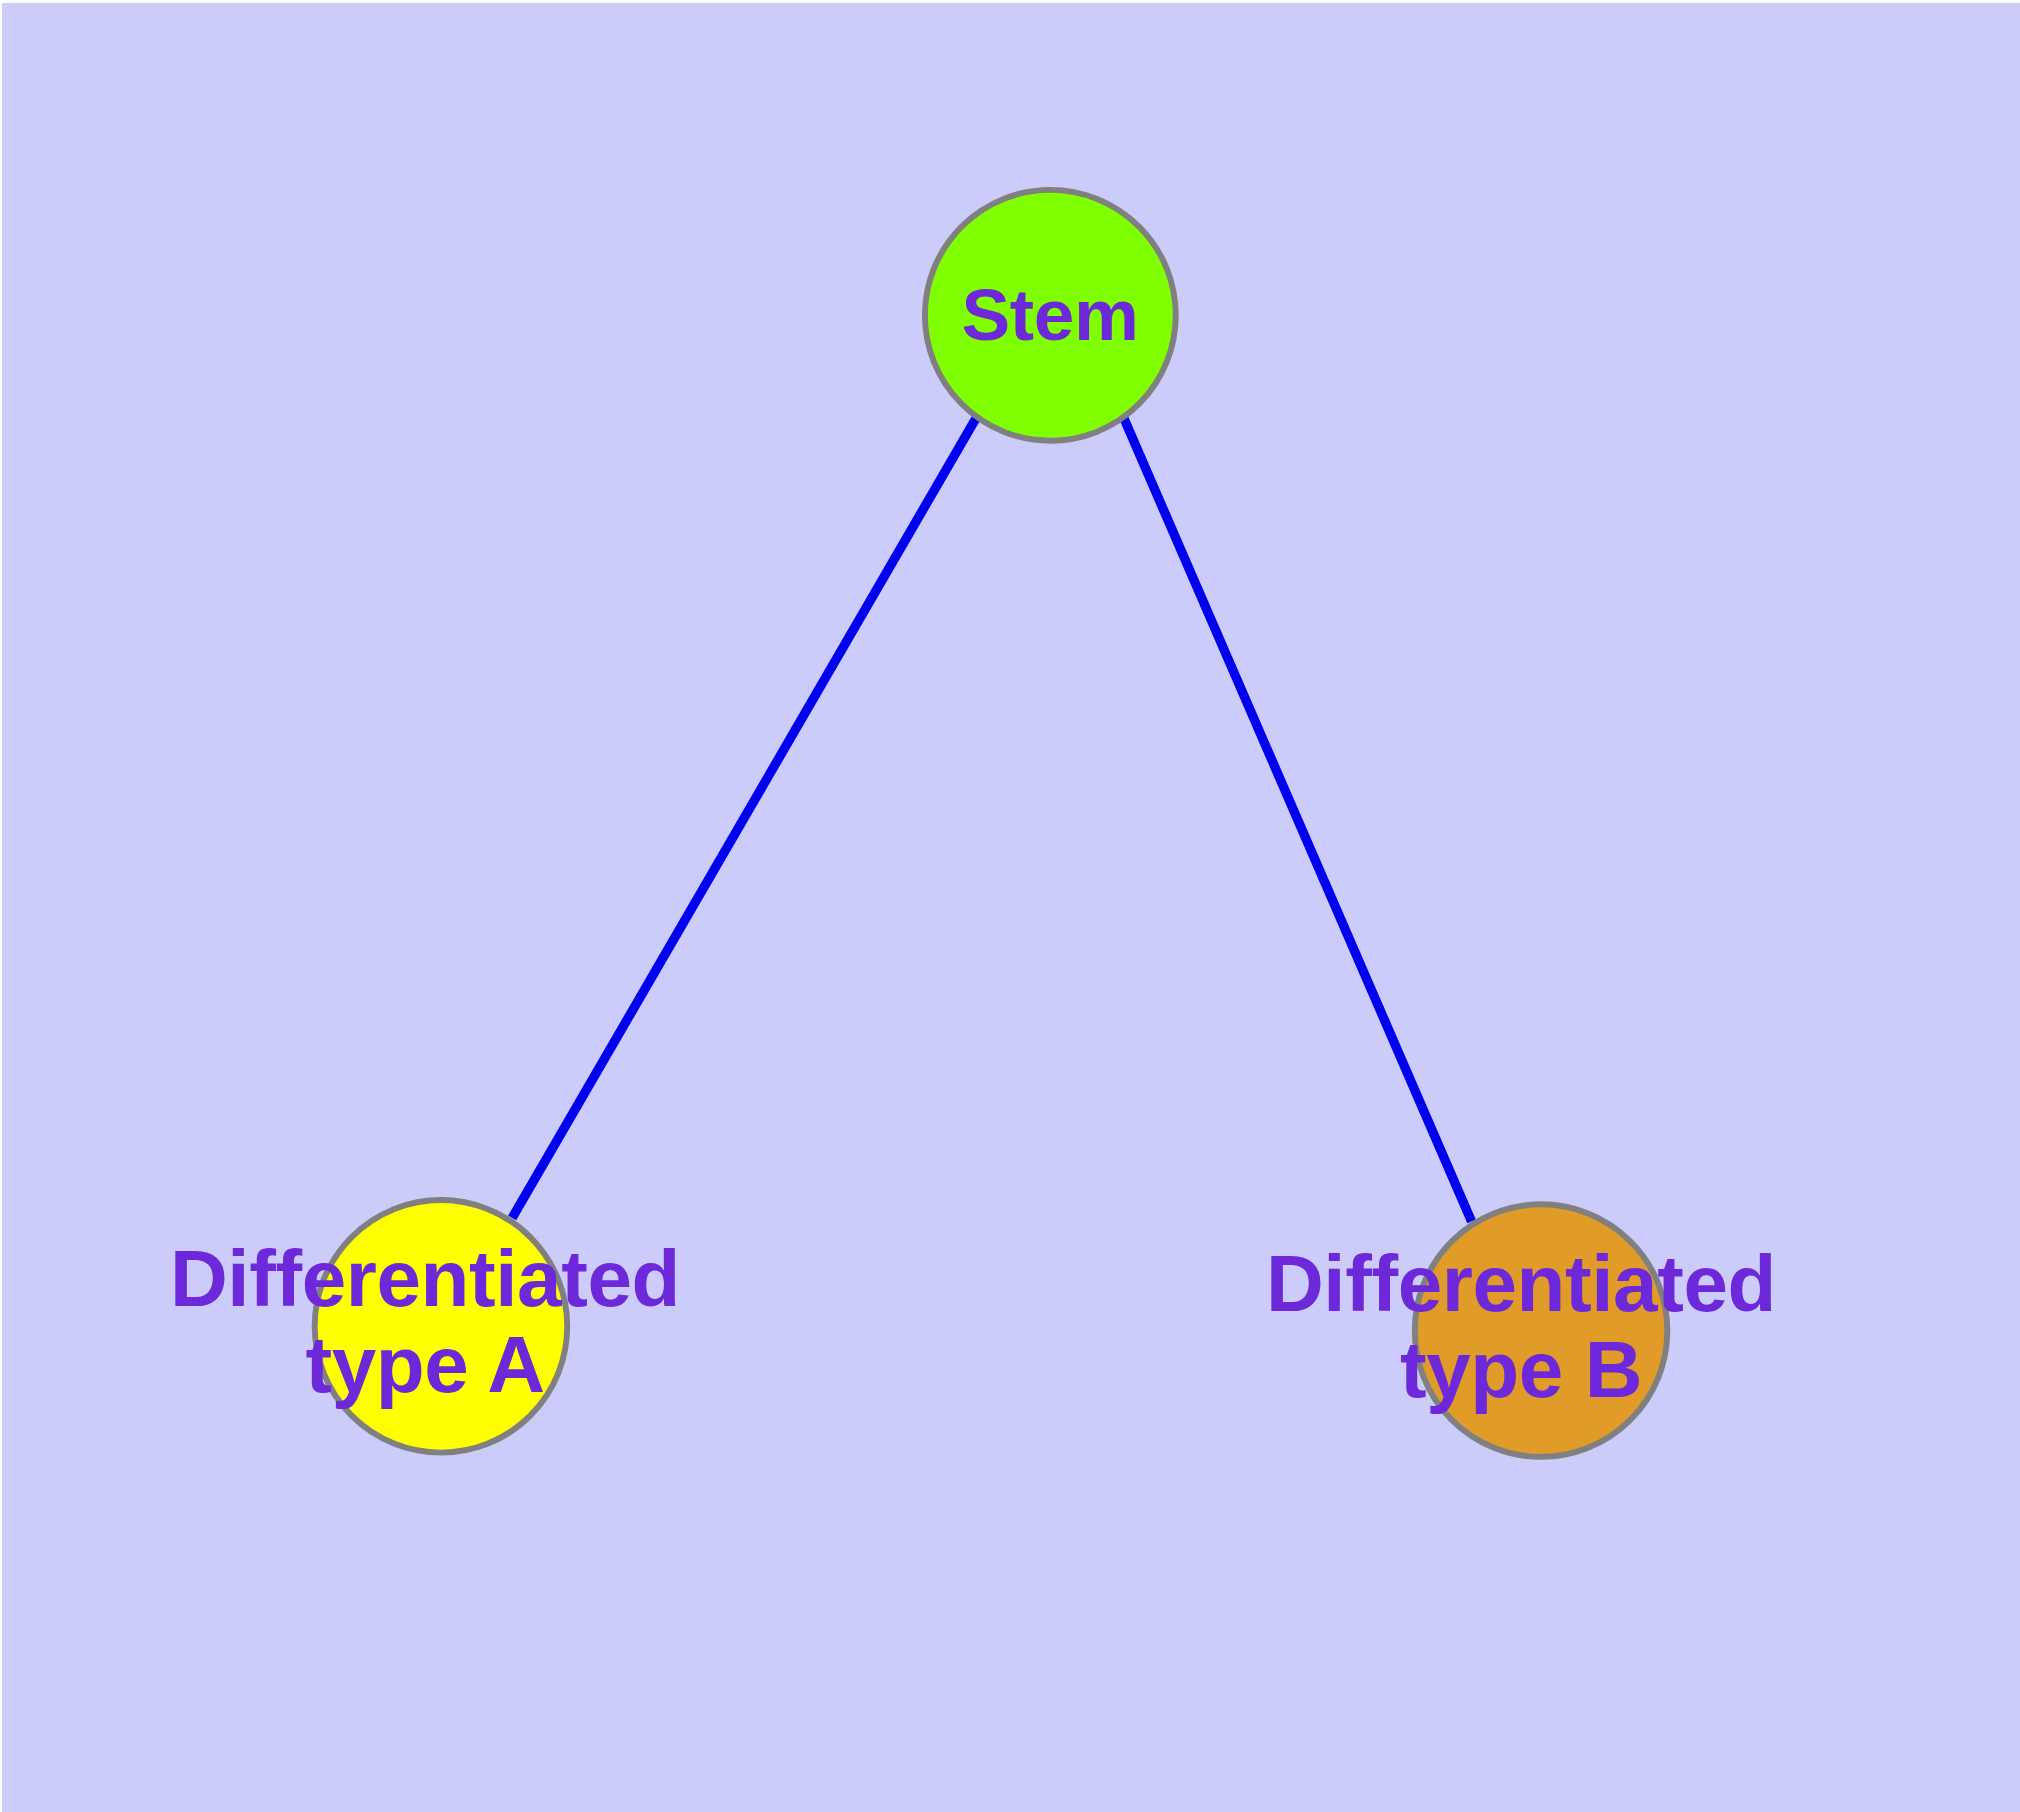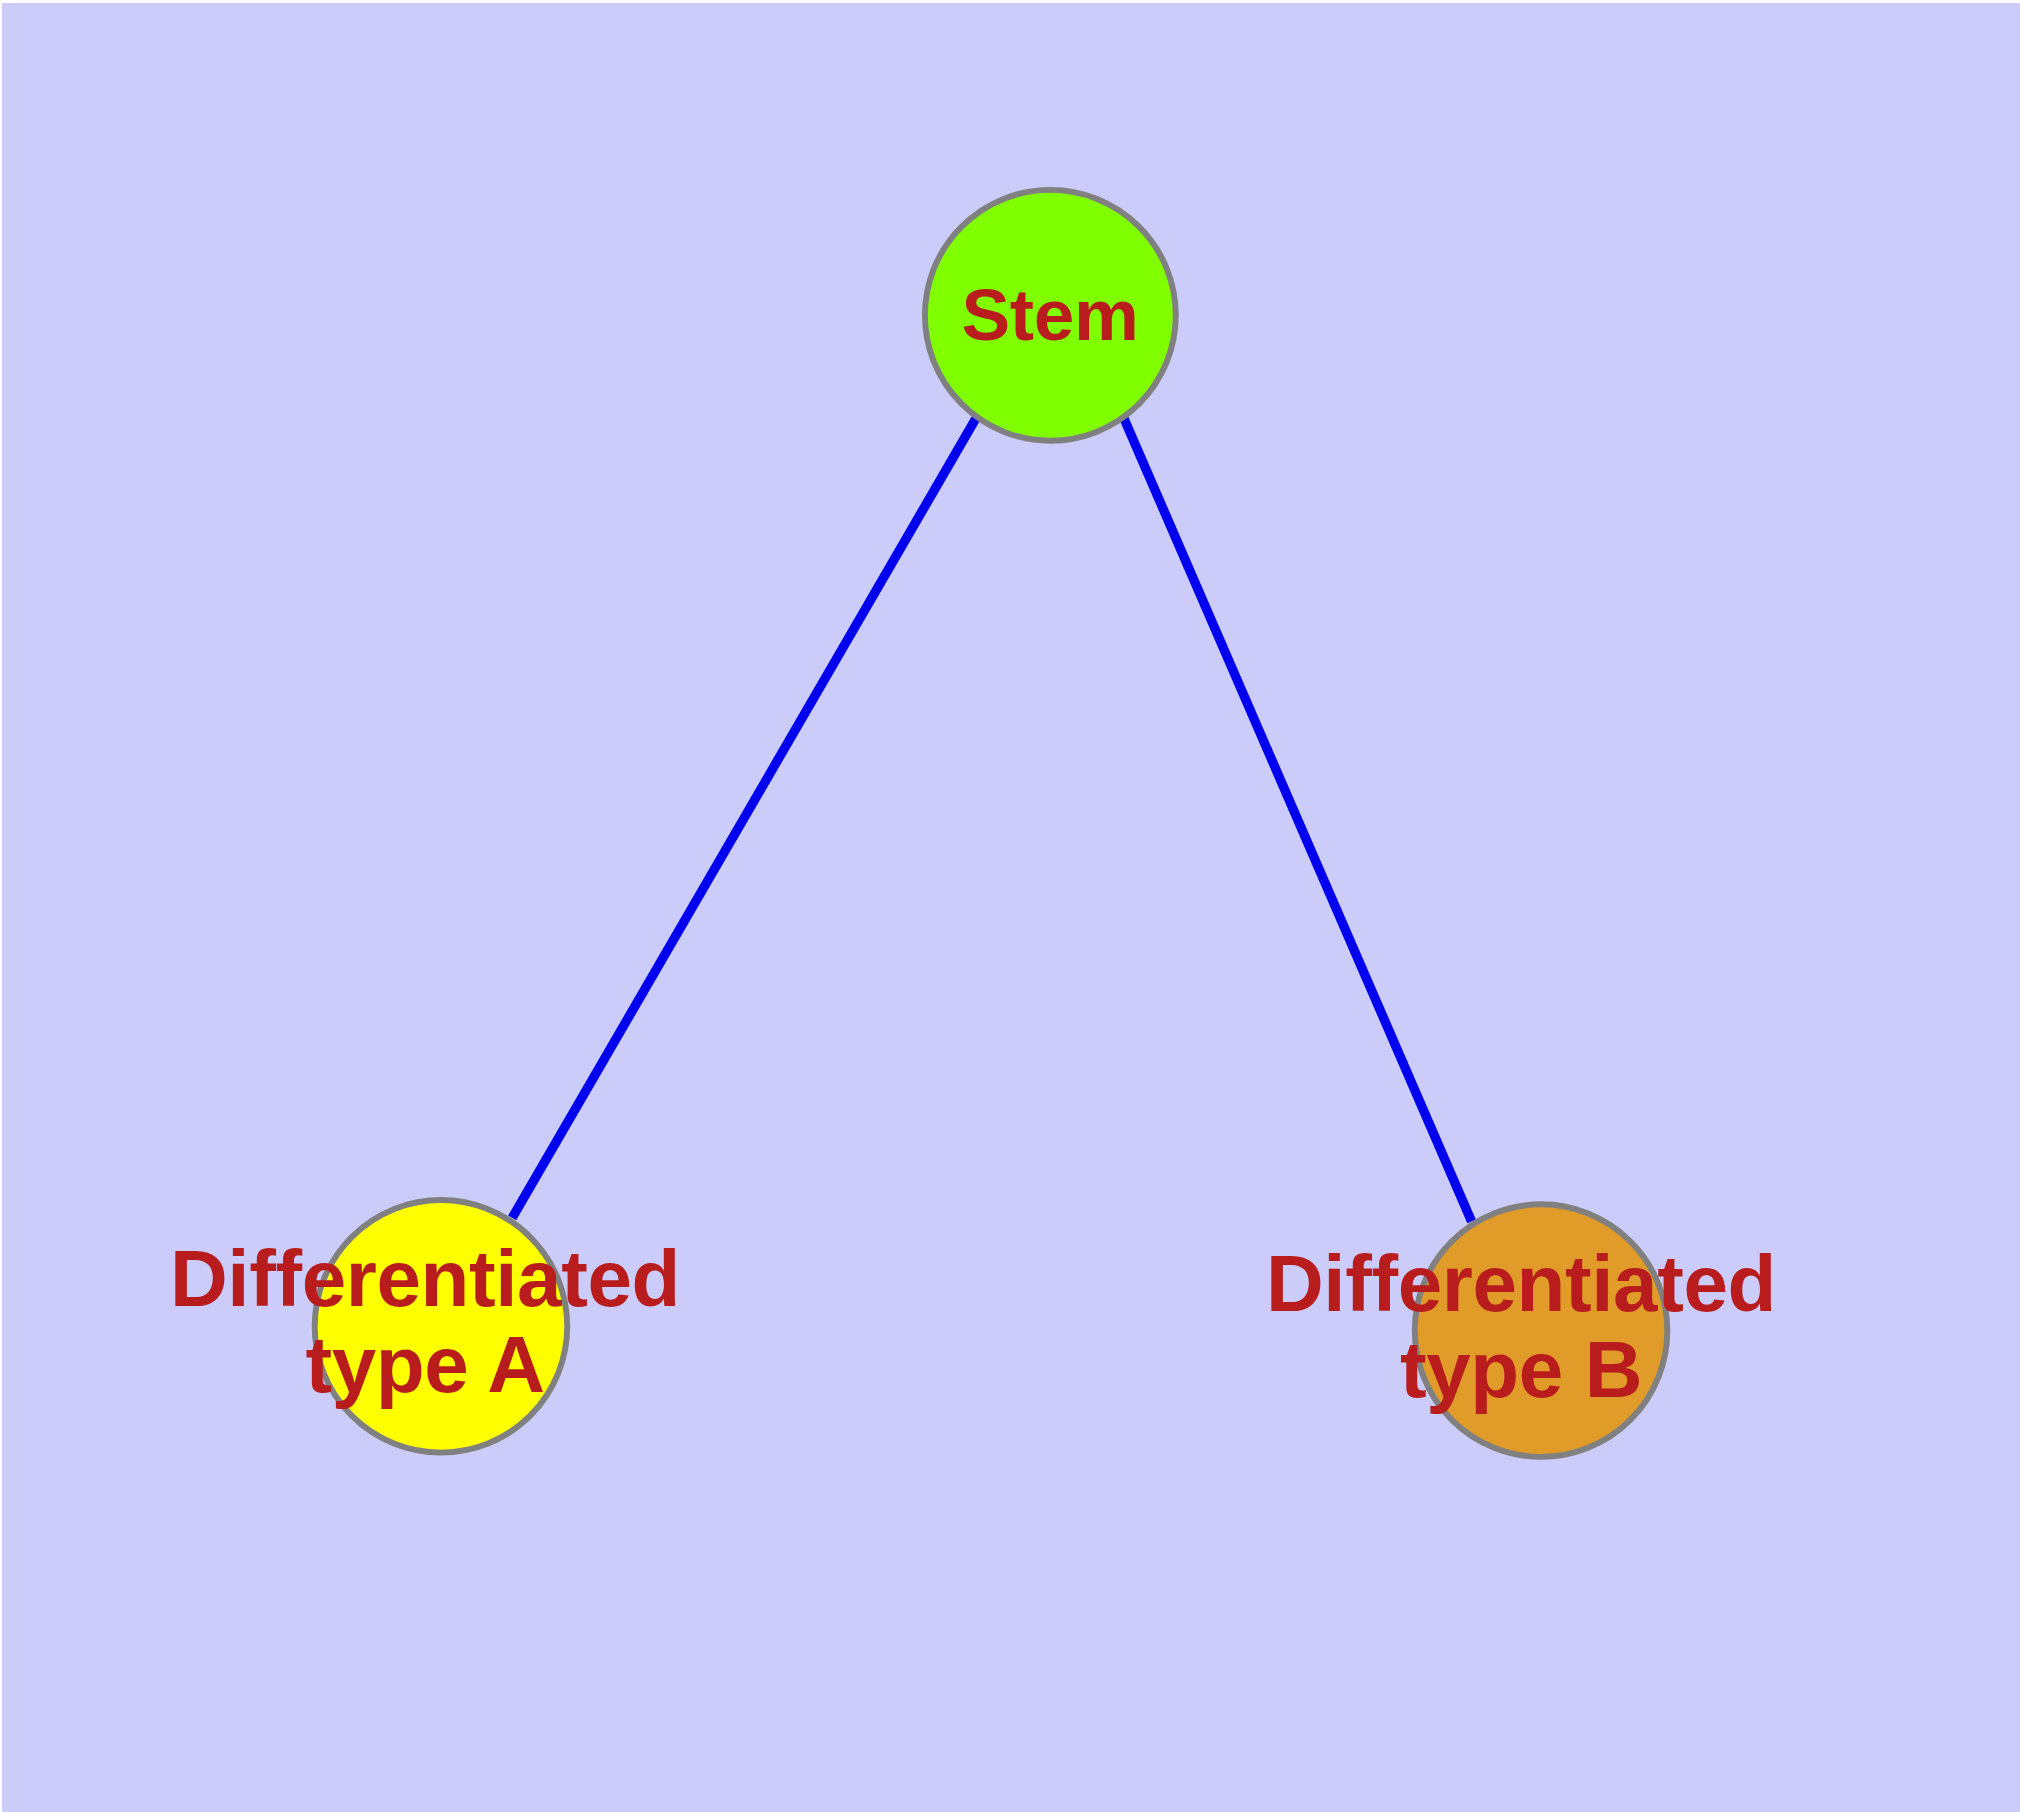--- a/index.html
+++ b/index.html
@@ -26,21 +26,21 @@
   #graph-svg {
     position: absolute;
     left: 0;
     top: 0;
     width: 2021px;
     height: 1812px;
     display: block;
   }
   .node-label {
     position: absolute;
-    color: #b91c1c;
+    color: #6d28d9;
     font-weight: bold;
     font-family: "Liberation Sans", sans-serif;
     white-space: pre;
     text-align: center;
     line-height: 1.08;
     letter-spacing: -0.4px;
     pointer-events: none;
   }
   #label-stem {
     left: 1050px;

